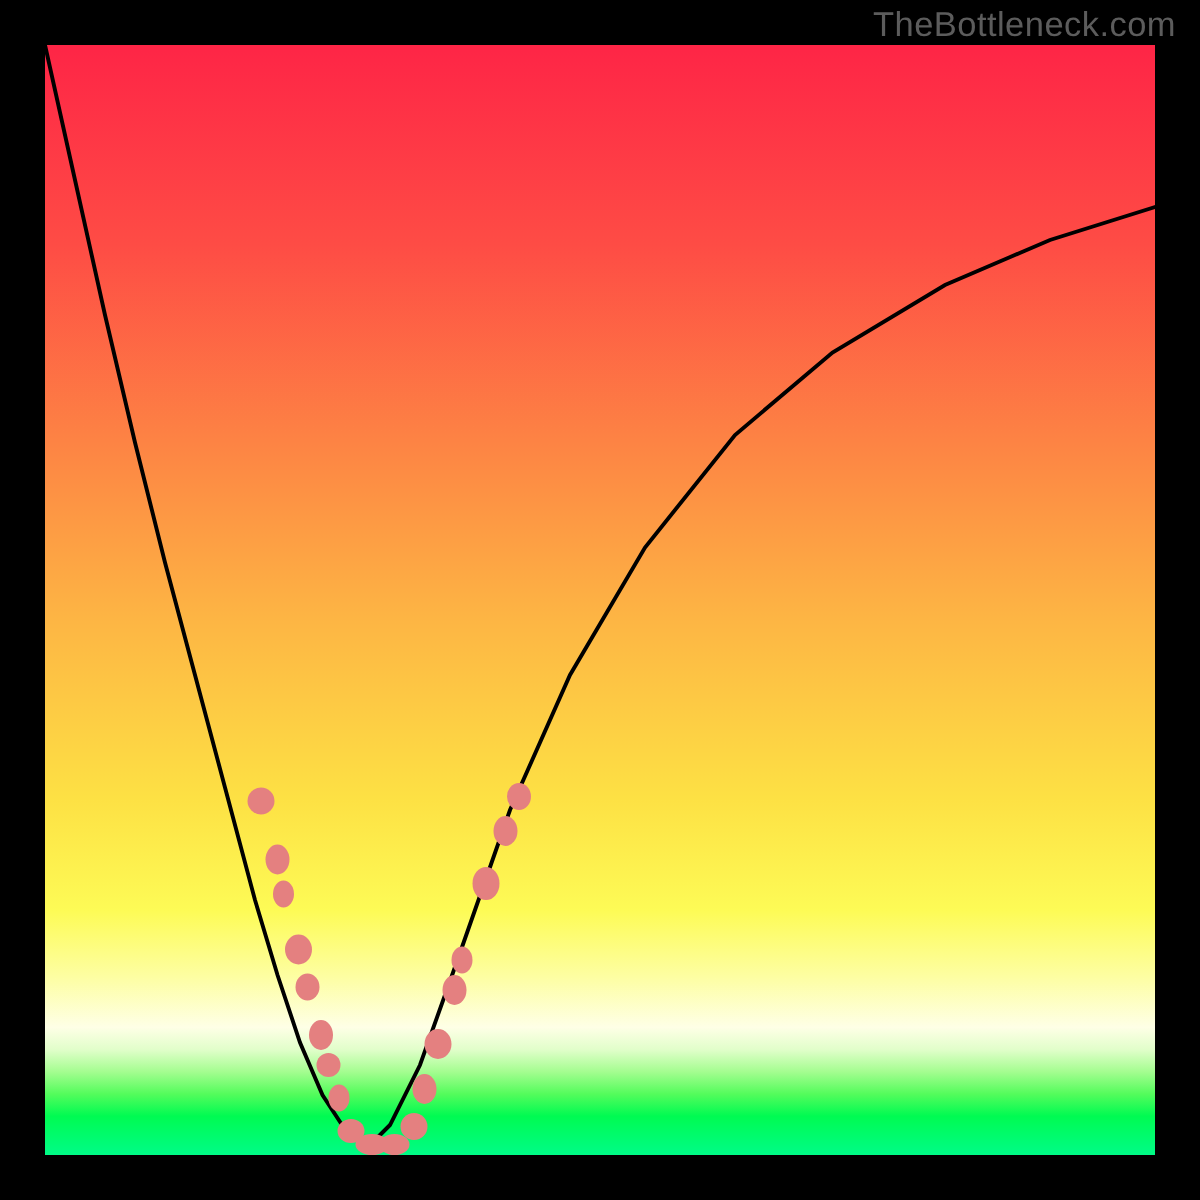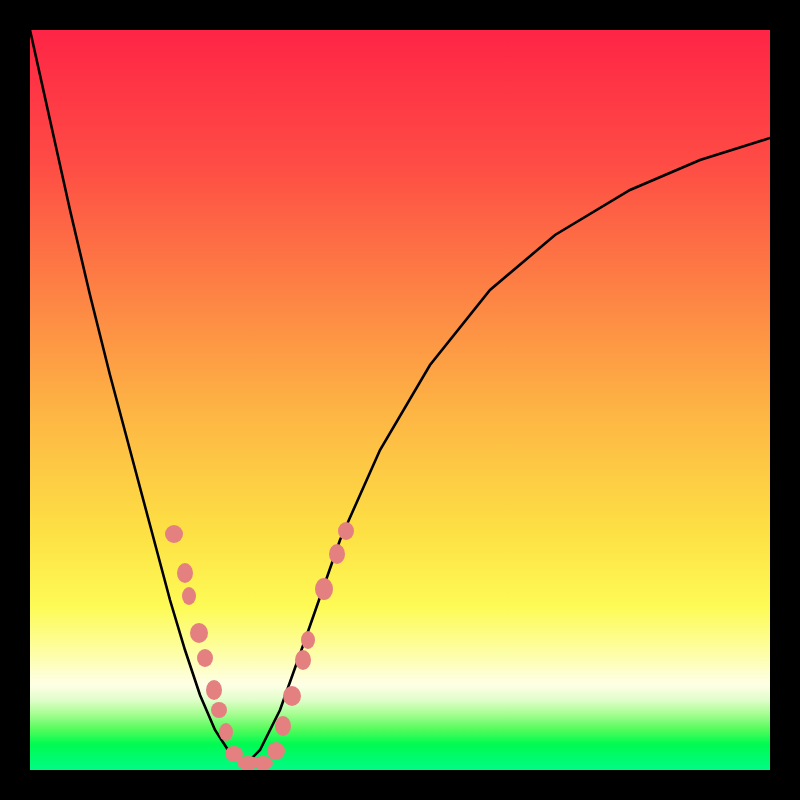--- a/index.html
+++ b/index.html
@@ -93,14 +93,15 @@
           <ellipse cx="273" cy="630" rx="8" ry="10" fill="#e48080" stroke="#9c3a3a" stroke-width="0"></ellipse>
           <ellipse cx="278" cy="610" rx="7" ry="9" fill="#e48080" stroke="#9c3a3a" stroke-width="0"></ellipse>
           <ellipse cx="294" cy="559" rx="9" ry="11" fill="#e48080" stroke="#9c3a3a" stroke-width="0"></ellipse>
           <ellipse cx="307" cy="524" rx="8" ry="10" fill="#e48080" stroke="#9c3a3a" stroke-width="0"></ellipse>
           <ellipse cx="316" cy="501" rx="8" ry="9" fill="#e48080" stroke="#9c3a3a" stroke-width="0"></ellipse>
         </g>
     </svg>
 
   </div>
 
+  <div class="watermark">TheBottleneck.com</div>
 
 </div>
 
 </body></html>

